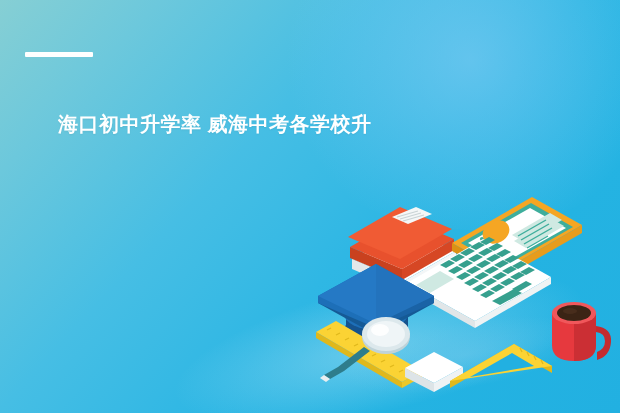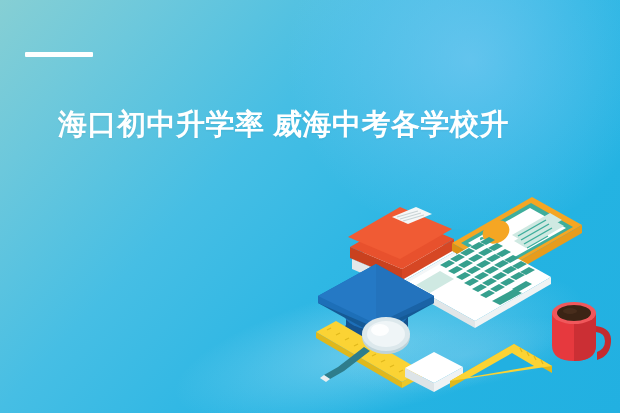--- a/index.html
+++ b/index.html
@@ -68,21 +68,21 @@
 
   
   #title {
     position: absolute;
     left: 58px;
     top: 103px;
     width: 478px;
     height: 42px;
     line-height: 42px;
     color: #ffffff;
-    font-size: 29px;
+    font-size: 20px;
     font-weight: bold;
     letter-spacing: 0.5px;
     white-space: nowrap;
     overflow: hidden;
     text-shadow: 0 1px 2px rgba(0,0,0,0.06);
   }
 
   
   #illustration {
     position: absolute;

